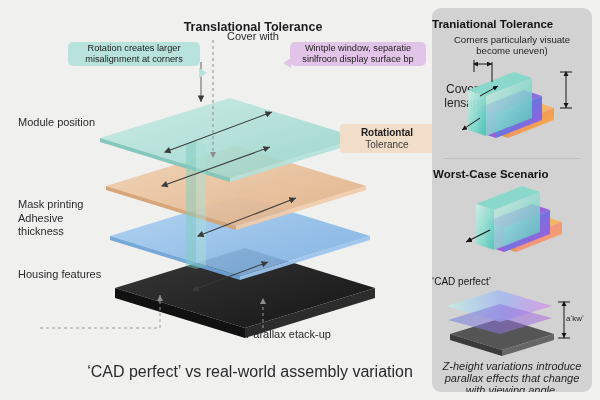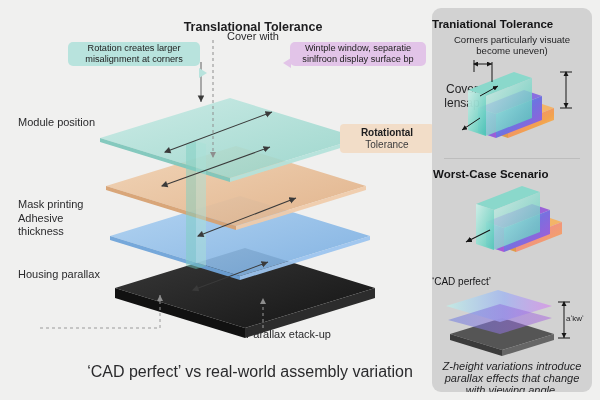--- a/index.html
+++ b/index.html
@@ -186,21 +186,21 @@
   <div class="callout" id="callout-window">Wintple window, separatie sinlfroon display surface bp</div>
 
   <div id="rot-tol-box">
     <div class="l1">Rotationtal</div>
     <div class="l2">Tolerance</div>
   </div>
 
   <div class="stack-label" id="lbl-module">Module position</div>
   <div class="stack-label" id="lbl-mask">Mask printing</div>
   <div class="stack-label" id="lbl-adhesive">Adhesive thickness</div>
-  <div class="stack-label" id="lbl-housing">Housing parallax</div>
+  <div class="stack-label" id="lbl-housing">Housing features</div>
 
   <div id="parallax-label">Parallax etack-up</div>
   <div id="bottom-caption">‘CAD perfect’ vs real-world assembly variation</div>
 
   <div id="right-panel">
 
     <div class="rp-title" style="position:absolute;left:0;right:0;top:10px;">Traniational Tolerance</div>
     <div class="rp-sub" style="position:absolute;left:0;right:0;top:37px;">become uneven)</div>
     <div class="rp-sub" style="position:absolute;left:0;right:0;top:26px;">Corners particularly visuate</div>
 

